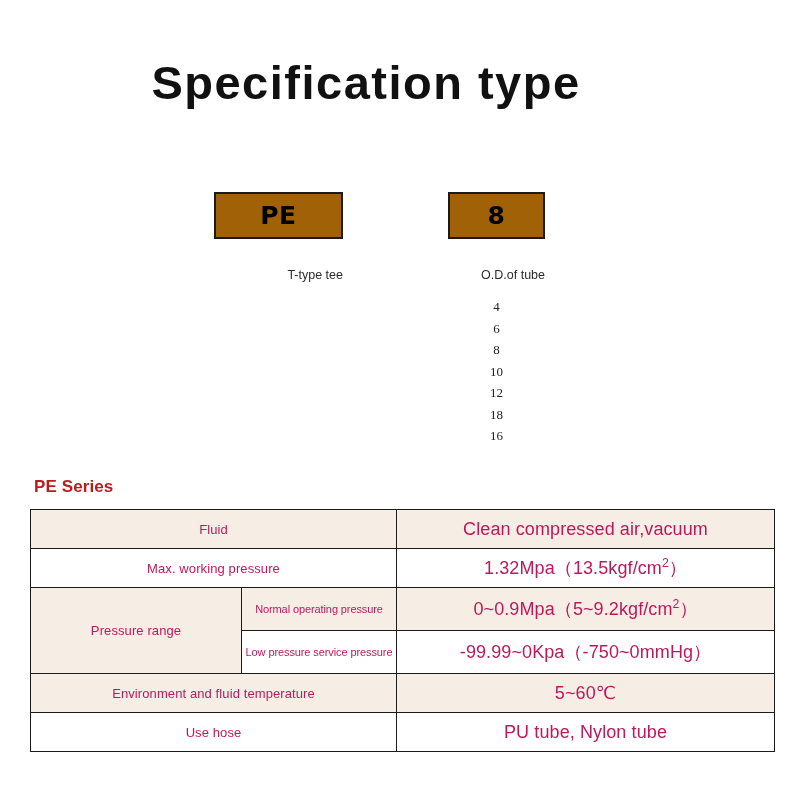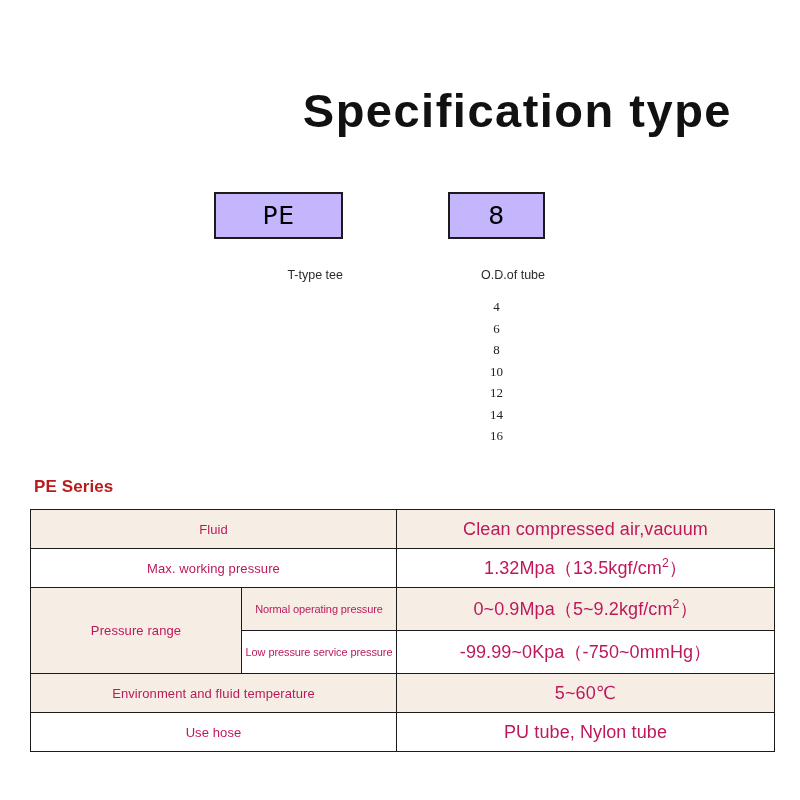--- a/index.html
+++ b/index.html
@@ -13,23 +13,23 @@
     position: relative;
     font-family: "Liberation Sans", "DejaVu Sans", sans-serif;
     color: #1a1a1a;
     overflow: hidden;
   }
 
   
   .page-title {
     position: absolute;
     left: 0;
-    top: 80px;
+    top: 52px;
     width: 732px;
-    text-align: right;
+    text-align: center;
     font-size: 47px;
     font-weight: 700;
     letter-spacing: 1.5px;
     color: #111111;
     line-height: 62px;
     white-space: nowrap;
   }
 
   
   .code-boxes {
@@ -44,26 +44,26 @@
     top: 0;
   }
   .code-group.g0 { left: 214px; width: 129px; }
   .code-group.g1 { left: 448px; width: 97px; }
 
   .code-box {
     box-sizing: border-box;
     width: 100%;
     height: 47px;
     border: 2px solid #1b1b1b;
-    background: #c4b5fd;
+    background: #a16207;
     display: flex;
     align-items: center;
     justify-content: center;
     font-size: 25px;
-    font-weight: 400;
+    font-weight: 700;
     letter-spacing: 0.5px;
     color: #000000;
     font-family: "DejaVu Sans", "Liberation Sans", sans-serif;
   }
   .code-caption {
     margin-top: 29px;
     text-align: right;
     font-size: 12.5px;
     font-weight: 400;
     color: #2b2b2b;
@@ -156,21 +156,21 @@
   </div>
 
 </div>
 
 <div class="size-list">
   <div class="size-item">4</div>
   <div class="size-item">6</div>
   <div class="size-item">8</div>
   <div class="size-item">10</div>
   <div class="size-item">12</div>
-  <div class="size-item">14</div>
+  <div class="size-item">18</div>
   <div class="size-item">16</div>
 </div>
 
 <div class="series-heading">PE Series</div>
 
 <table class="spec-table">
   <colgroup>
     <col style="width:211px">
     <col style="width:155px">
     <col style="width:378px">

